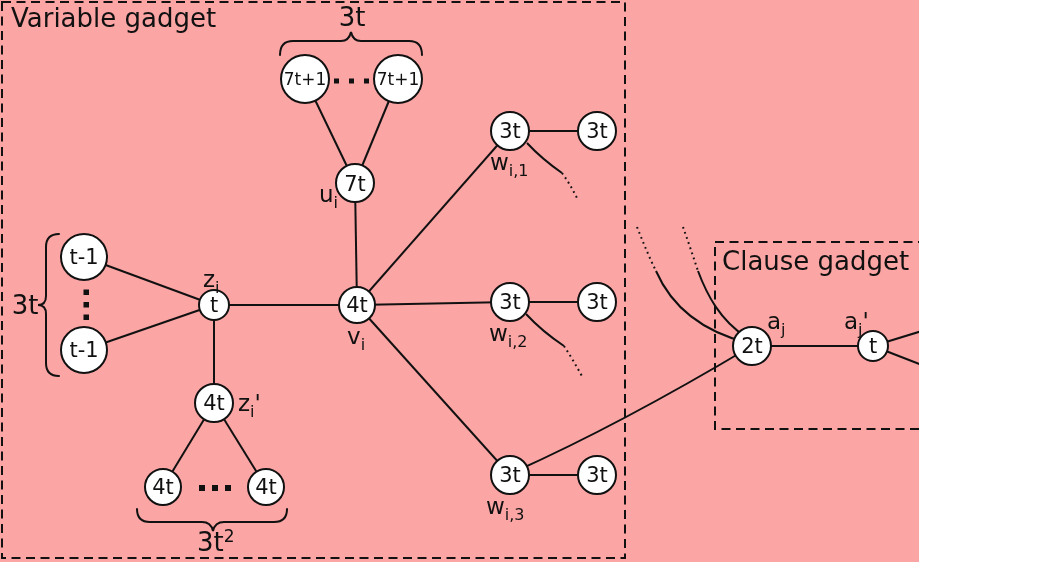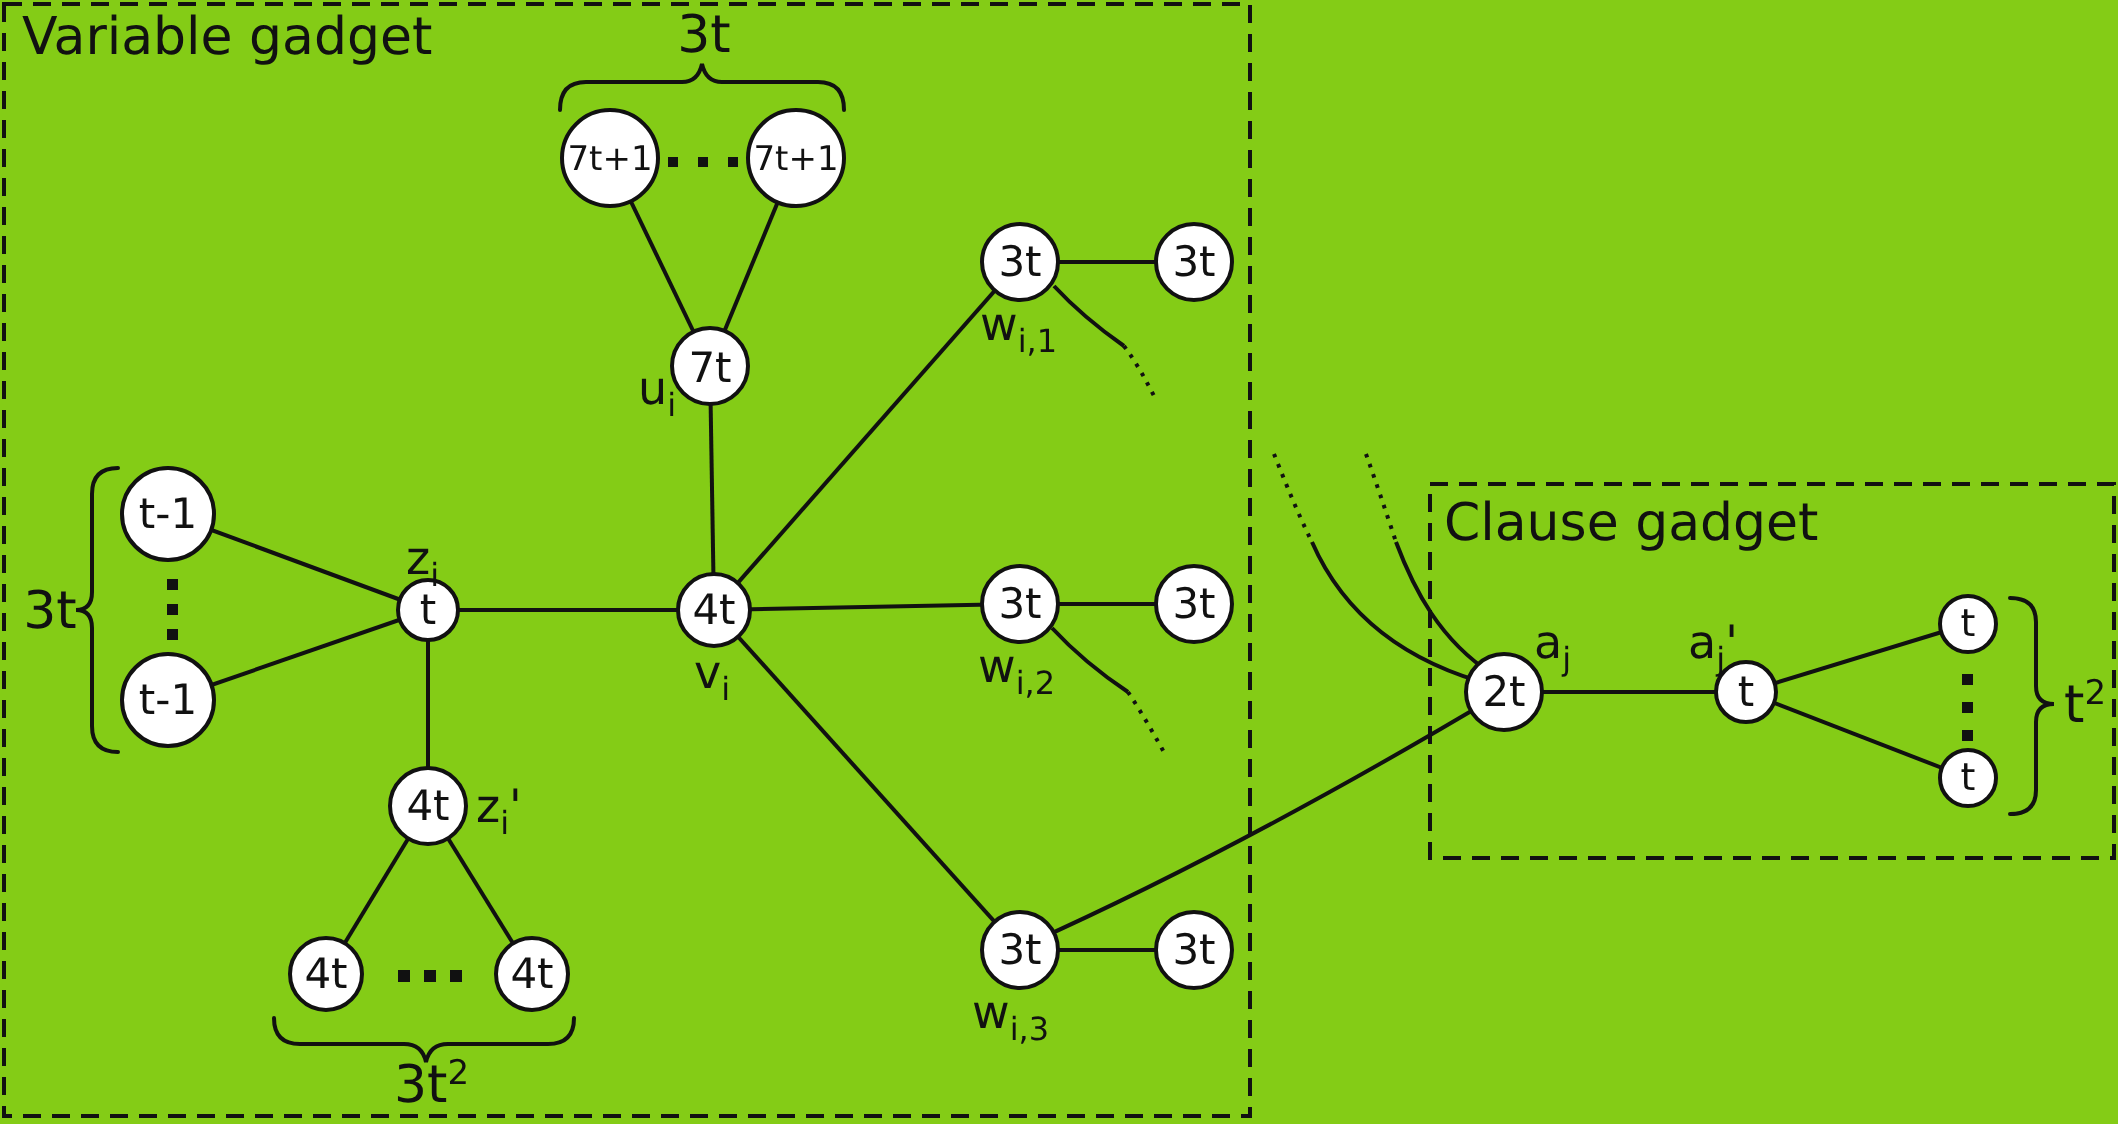--- a/index.html
+++ b/index.html
@@ -1,16 +1,16 @@
 <!DOCTYPE html>
 <html><head>
 <meta charset="utf-8">
 <style>
   html,body{margin:0;padding:0;background:#ffffff;}
-  .stage{position:relative;width:1059px;height:562px;background:#84cc16;overflow:hidden;
+  .stage{position:relative;width:919px;height:562px;background:#fca5a5;overflow:hidden;
          font-family:"DejaVu Sans", sans-serif;}
   svg{display:block;}
   .box{fill:none;stroke:#111;stroke-width:2;stroke-dasharray:9 5.5;}
   .edge{stroke:#111;stroke-width:2;fill:none;}
   .curve{stroke:#111;stroke-width:2;fill:none;}
   .dotted{stroke:#111;stroke-width:2;fill:none;stroke-dasharray:1.8 3.6;}
   .brace{stroke:#111;stroke-width:2;fill:none;stroke-linecap:round;}
   .node{fill:#ffffff;stroke:#111;stroke-width:2;}
   text{fill:#111;}
   .title{font-size:26px;}

